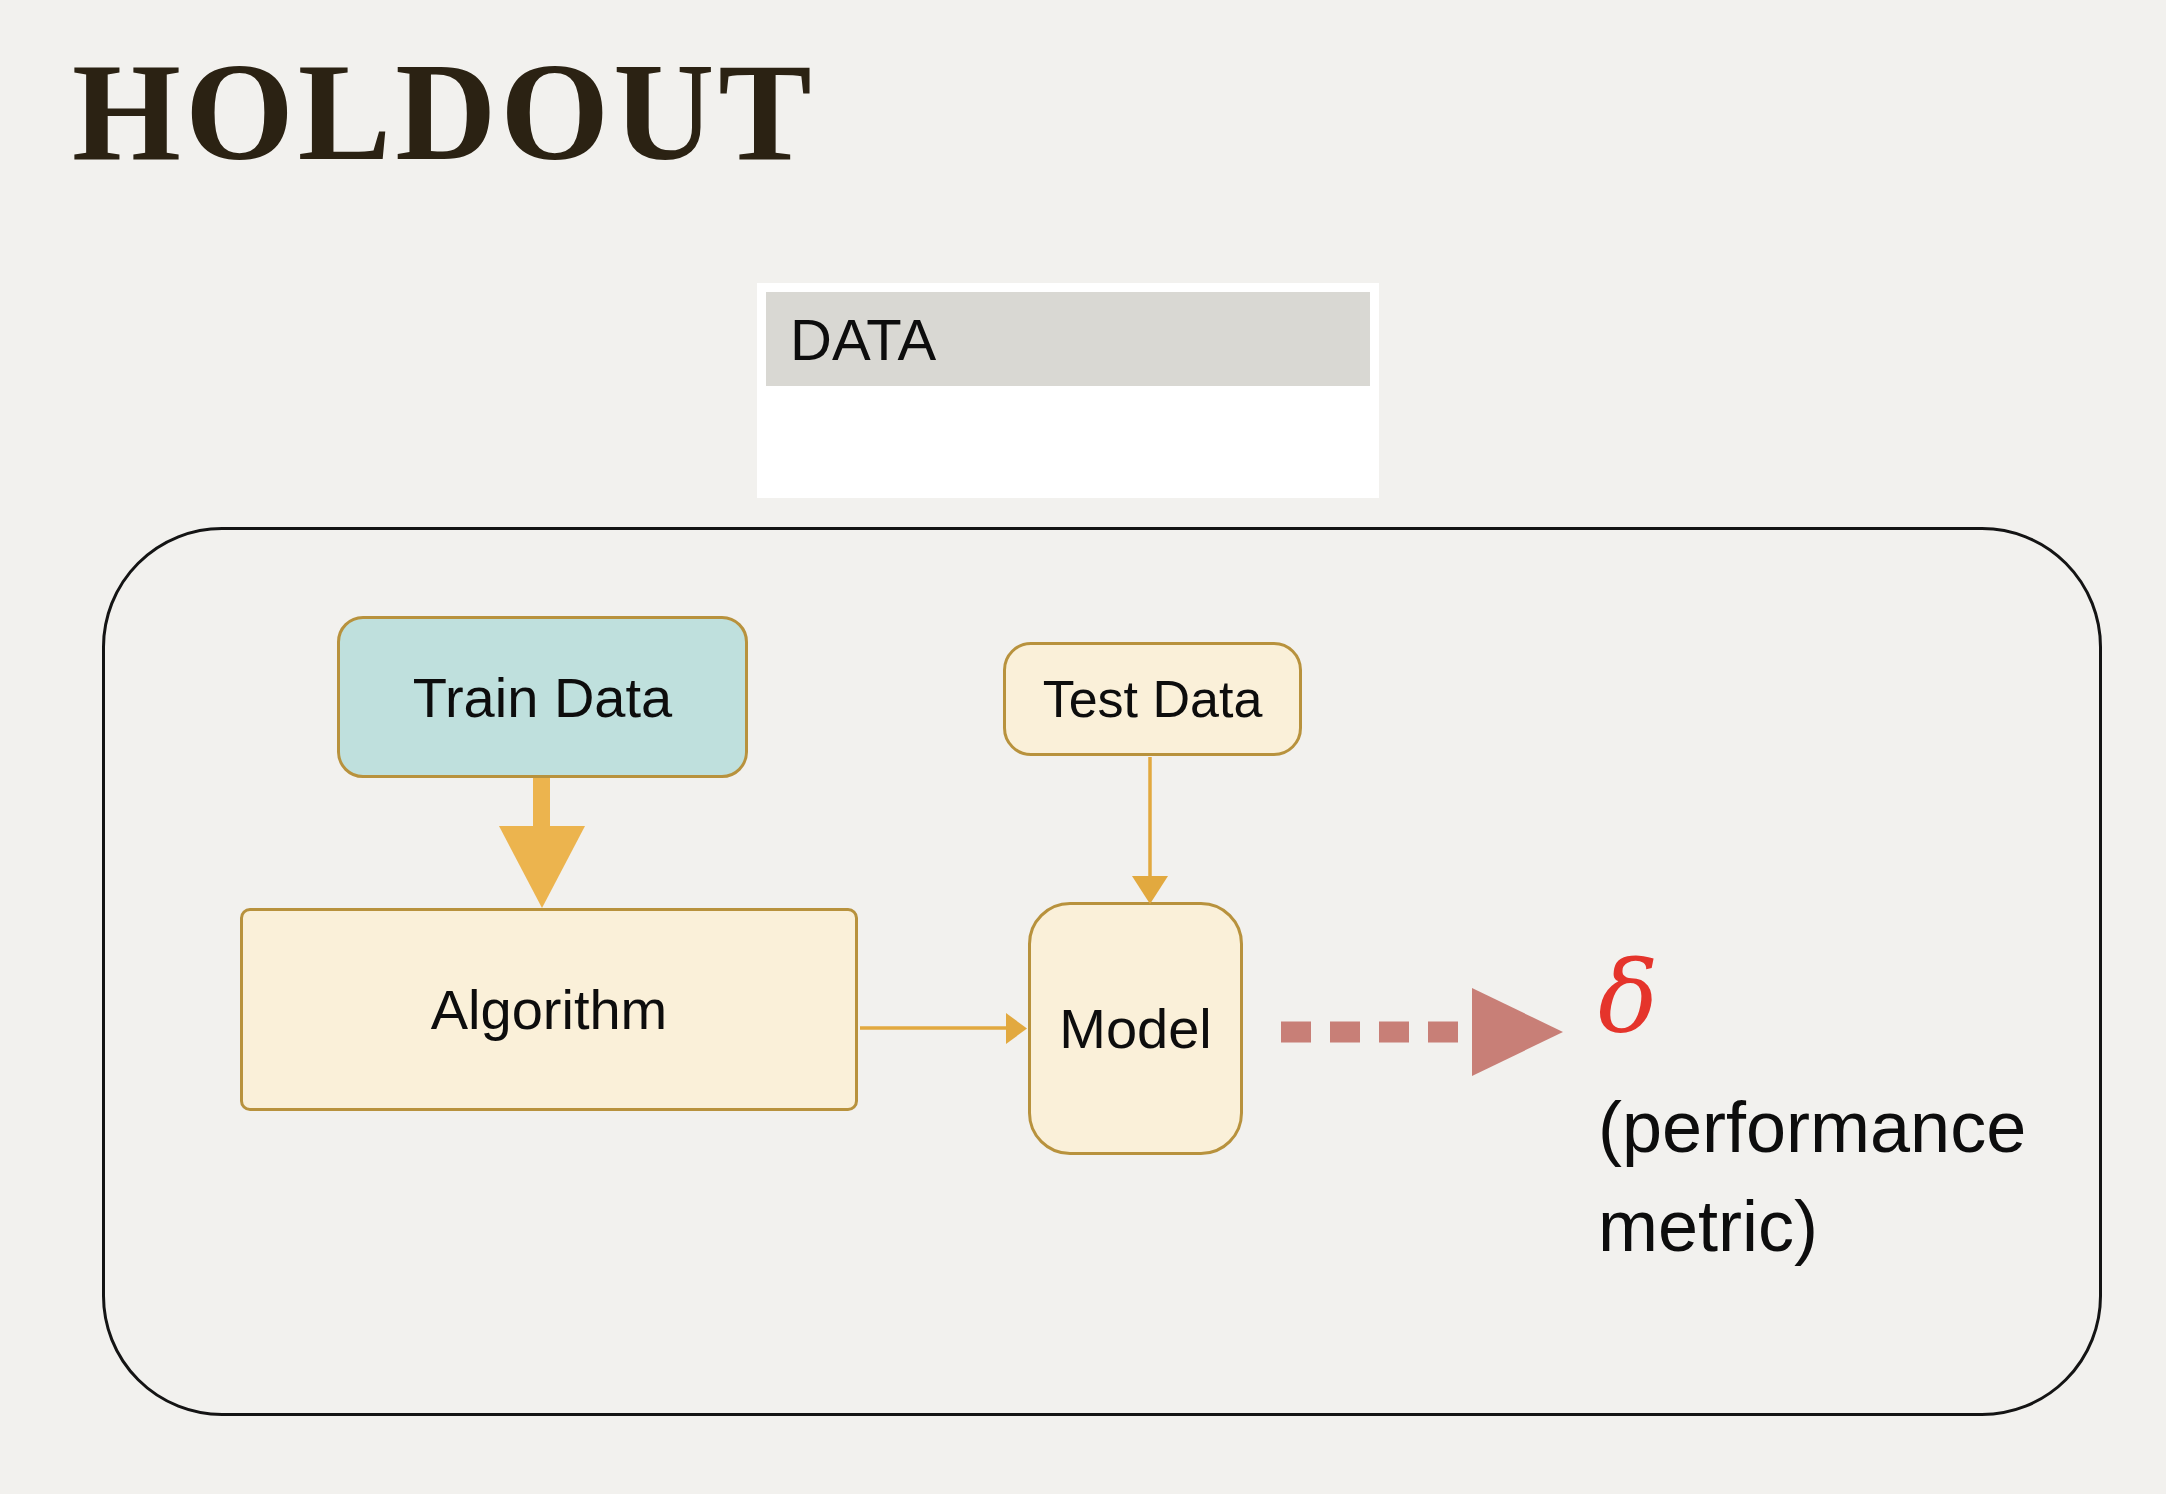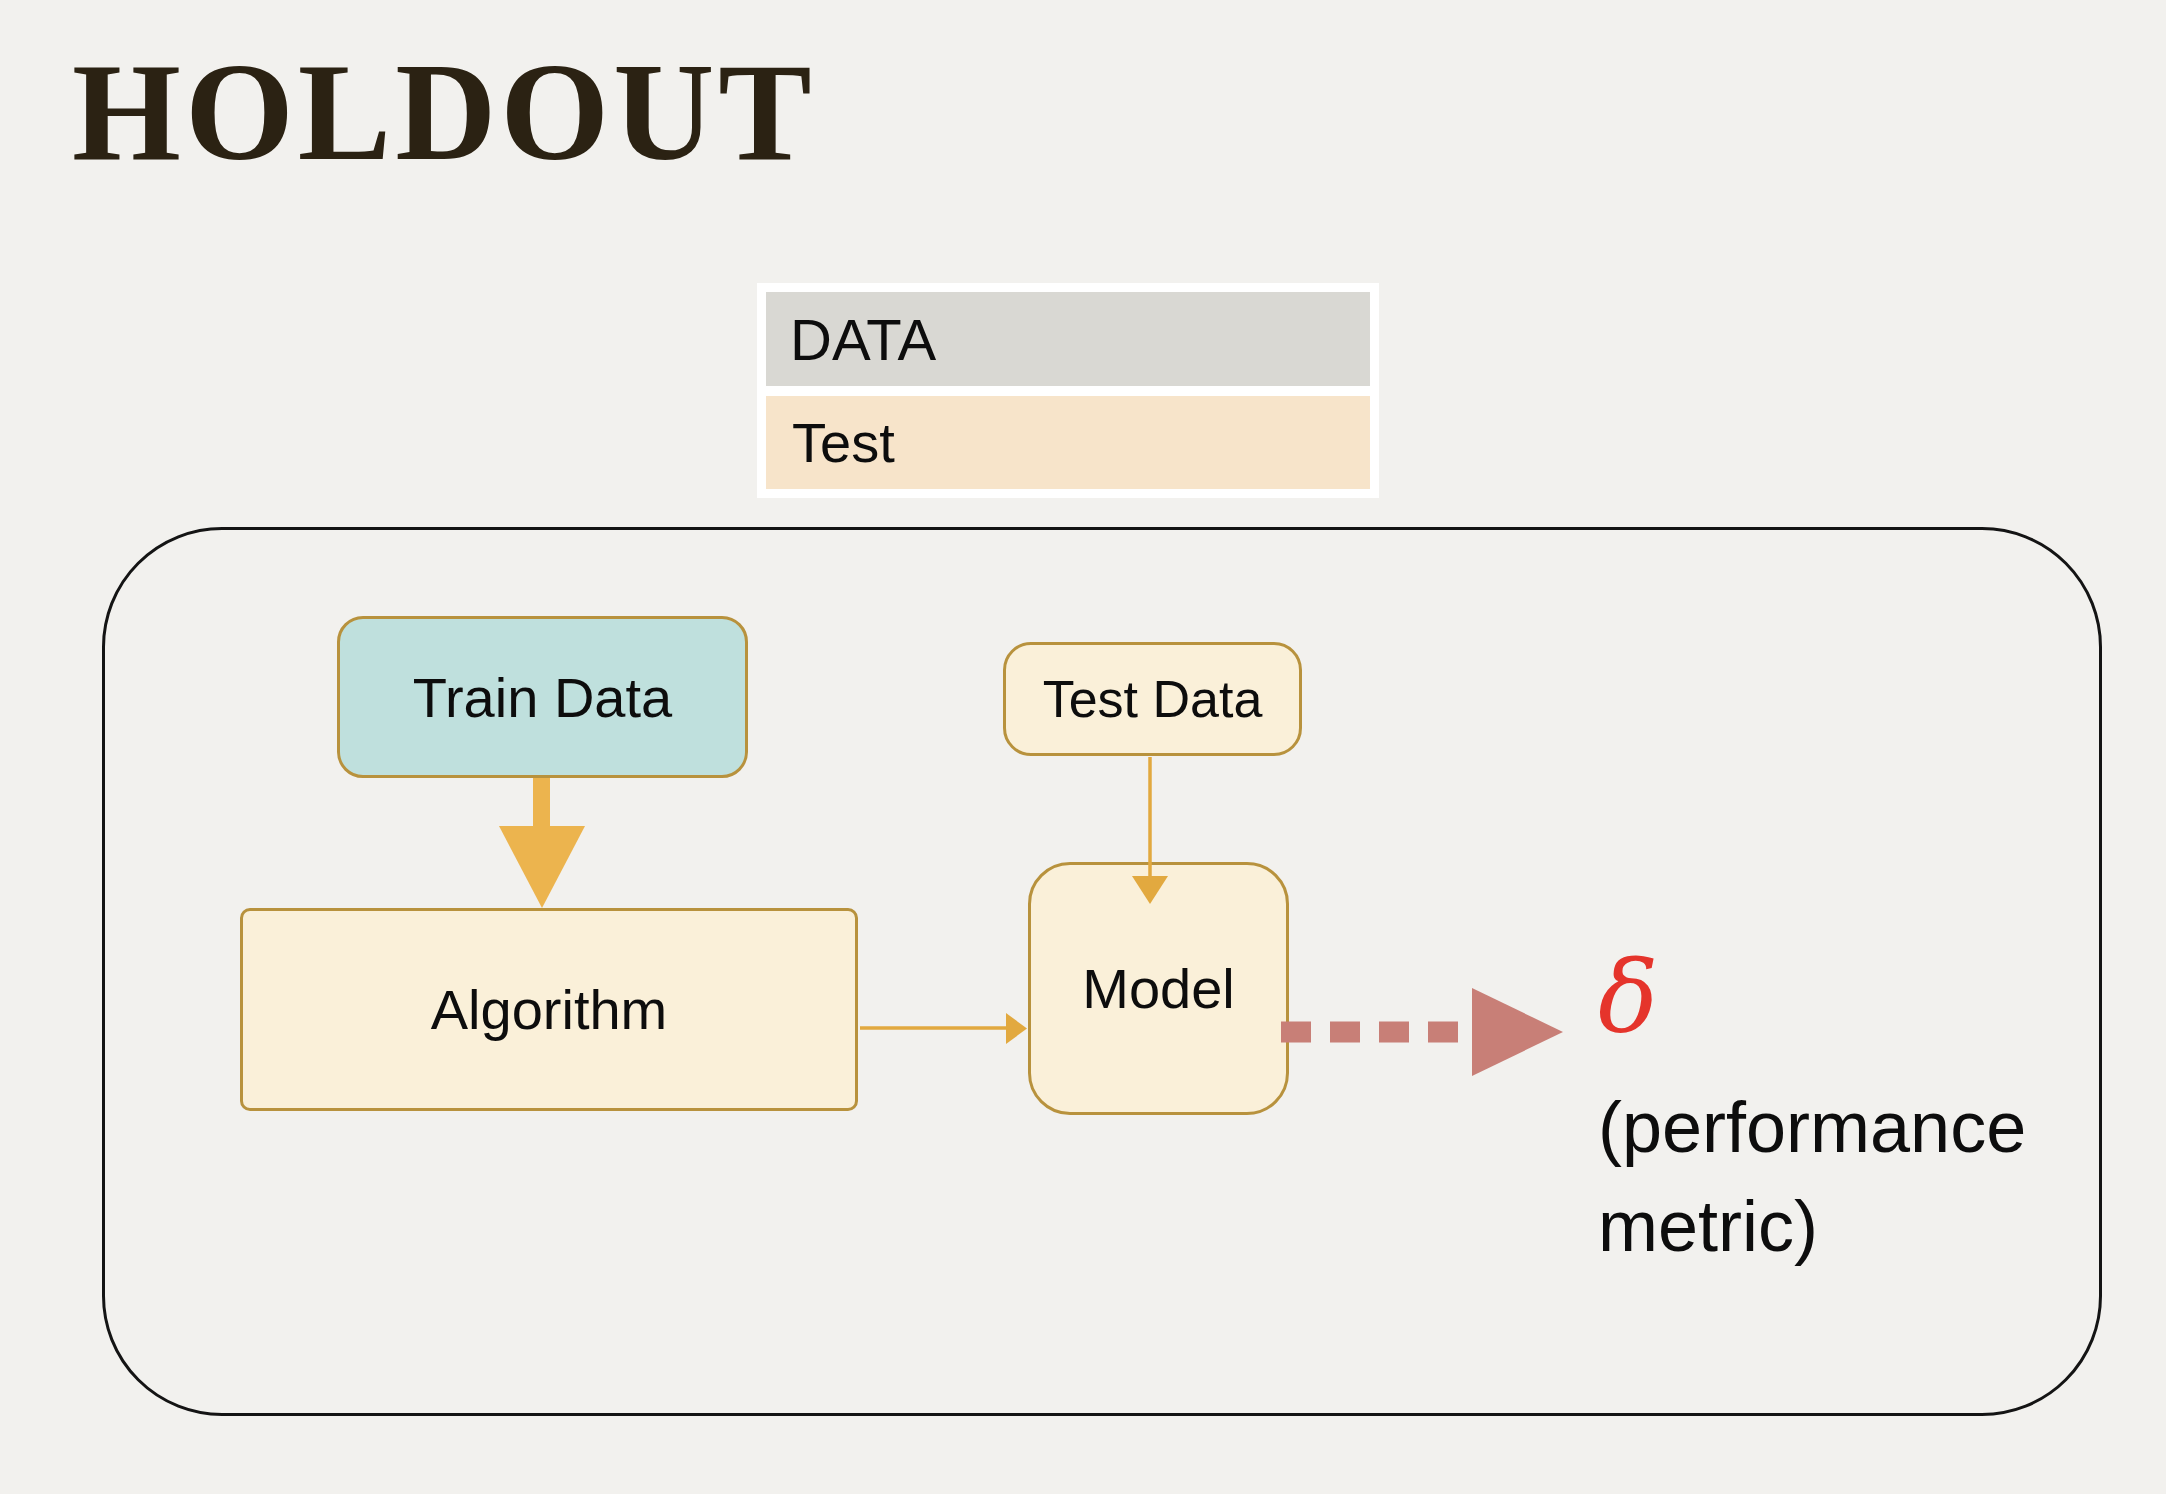--- a/index.html
+++ b/index.html
@@ -96,21 +96,21 @@
     border-radius: 28px;
     background: var(--cream, #faf0d9);
     font-size: 52px;
   }
   .node-algorithm {
     left: 240px; top: 908px; width: 618px; height: 203px;
     border-radius: 10px;
     background: var(--cream, #faf0d9);
   }
   .node-model {
-    left: 1028px; top: 862px; width: 261px; height: 253px;
+    left: 1028px; top: 902px; width: 215px; height: 253px;
     border-radius: 42px;
     background: var(--cream, #faf0d9);
   }
 
   
   .delta-symbol {
     left: 1598px;
     top: 948px;
     font-family: "DejaVu Serif", serif;
     font-style: italic;
@@ -138,23 +138,20 @@
 </head>
 <body>
 
 <div class="abs page-title">HOLDOUT</div>
 
 <div class="abs data-table">
   <div class="data-table-header">
     <span>DATA</span>
   </div>
   <div class="data-table-row">
-    <div class="data-cell cell-test">
-      <span>Test</span>
-    </div>
   </div>
 </div>
 
 <div class="abs holdout-container"></div>
 
 <div class="abs node node-train-data">
   <span>Train Data</span>
 </div>
 <div class="abs node node-test-data">
   <span>Test Data</span>

